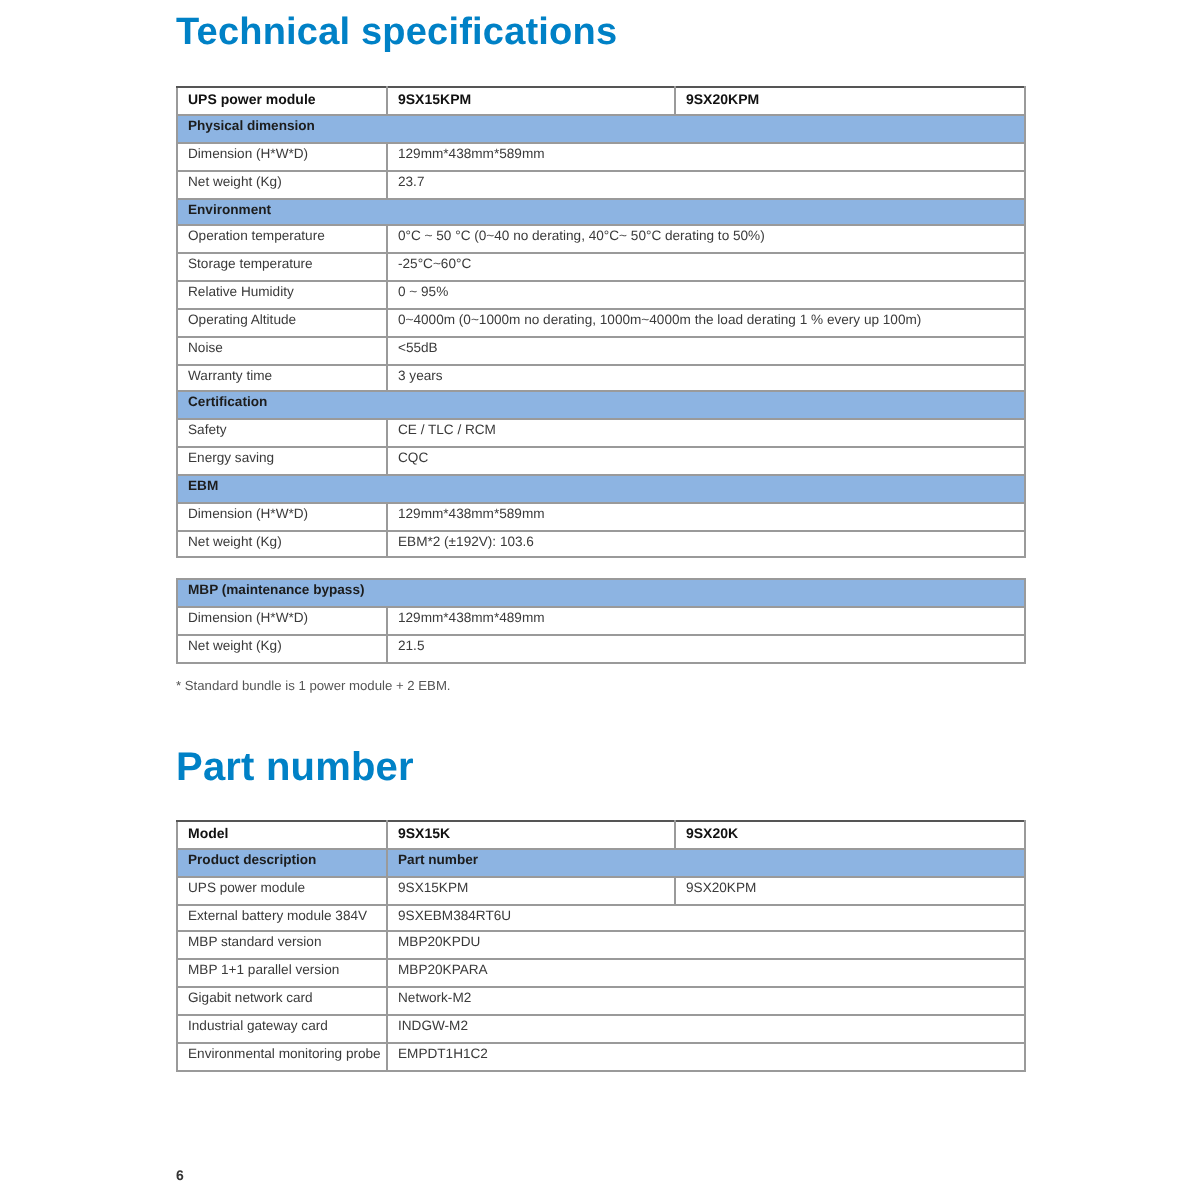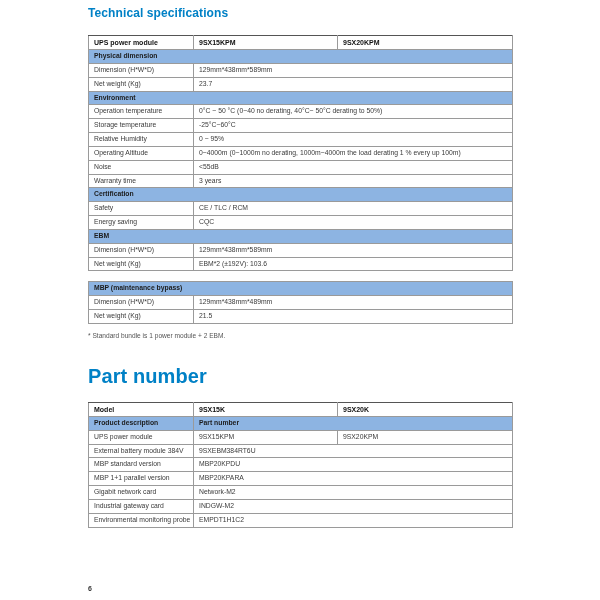--- a/index.html
+++ b/index.html
@@ -8,21 +8,21 @@
     width: 600px; height: 600px;
     background: #ffffff;
     font-family: "Liberation Sans", sans-serif;
     position: relative;
     overflow: hidden;
   }
   .content { position: absolute; left: 88px; top: 6px; width: 424px; }
 
   .title {
     color: #0081c6;
-    font-size: 12px;
+    font-size: 19px;
     font-weight: 700;
     margin: 0 0 15px 0;
     letter-spacing: 0.1px;
   }
   .title-parts { font-size: 20px; margin: 26px 0 14px 0; }
 
   table.spec {
     border-collapse: collapse;
     width: 424px;
     table-layout: fixed;

